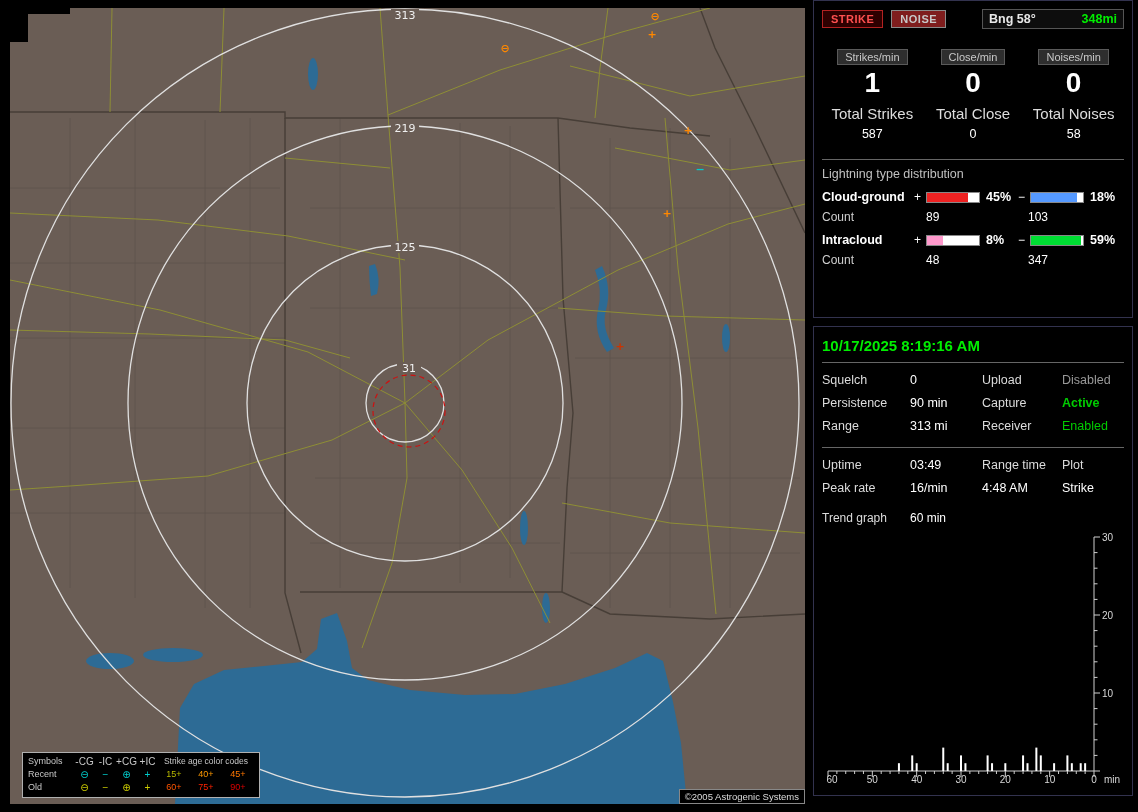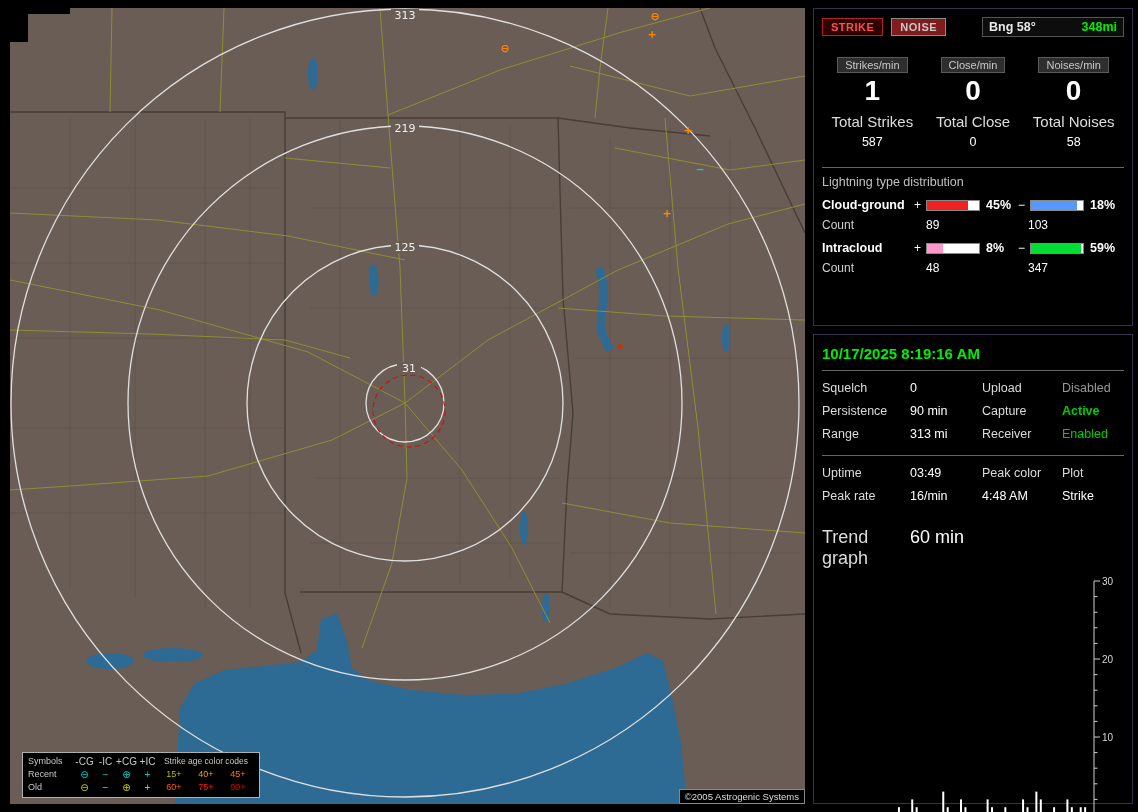--- a/index.html
+++ b/index.html
@@ -13,21 +13,21 @@
   .legend { position:absolute; left:12px; bottom:6px; background:#000; border:1px solid #b0b0b0;
             padding:2px 5px 3px 5px; font-size:9px; color:#c8c8c8; }
   .lg-row { display:grid; grid-template-columns:46px 21px 21px 21px 21px 32px 32px 32px; line-height:13px; }
   .lg-sym { text-align:center; font-size:10px; }
   .lg-age { text-align:center; }
   .lg-age-head { grid-column:6 / span 3; text-align:center; font-size:8.5px; }
   .copyright { position:absolute; right:0; bottom:0; background:#000; border:1px solid #888;
                color:#ddd; font-size:9.5px; padding:1px 5px; }
 
   
-  .panel { position:absolute; left:813px; top:8px; width:320px; height:796px; font-size:12px; }
+  .panel { position:absolute; left:813px; top:0; width:320px; height:796px; font-size:12px; }
   .box { position:absolute; left:0; width:320px; background:#000; border:1px solid #32324e; padding:8px; }
   .box-top { top:0; height:318px; }
   .box-bottom { top:326px; height:470px; }
 
   .hdr-row { display:flex; align-items:center; gap:8px; }
   .btn { font-size:11px; font-weight:bold; padding:2px 8px; cursor:pointer;
          font-family:inherit; letter-spacing:0.5px; }
   .btn-strike { background:#2e0000; border:1px solid #b22222; color:#ff5050; }
   .btn-noise  { background:#7f1d1d; border:1px solid #8a8a8a; color:#c8c8c8; }
   .bng { margin-left:auto; width:142px; background:#0d0d0d; border:1px solid #555;
@@ -52,21 +52,21 @@
   .count-row { display:grid; grid-template-columns:104px 102px 1fr; margin-top:6px; }
   .count-label { color:#cfcfcf; }
   .count-val { color:#fff; }
 
   .timestamp { font-size:15px; font-weight:bold; margin-top:2px; }
   .divider2 { border:none; border-top:1px solid #666; margin-top:8px; }
   .kv-grid { display:grid; grid-template-columns:88px 72px 80px 1fr; row-gap:9px;
              font-size:12.5px; margin-top:10px; }
   .lbl { color:#dcdcdc; }
   .val { color:#fff; }
-  .trend-row { display:grid; grid-template-columns:88px 1fr; margin-top:24px; font-size:18px; }
+  .trend-row { display:grid; grid-template-columns:88px 1fr; margin-top:16px; font-size:12px; }
   .trend-chart { display:block; margin-left:auto; margin-top:8px; }
 </style>
 </head>
 <body>
 
 <div class="map">
   <svg viewBox="0 0 795 796" width="795" height="796" font-family="DejaVu Sans, sans-serif">
     <rect width="795" height="796" fill="#6a5d55"></rect>
 
     <g stroke="#5e544c" stroke-width="0.8" fill="none">
@@ -280,21 +280,21 @@
       <span class="val">313 mi</span>
       <span class="lbl">Receiver</span>
       <span class="val" style="color: rgb(0, 204, 0);">Enabled</span>
     </div>
 
     <hr class="divider2" style="margin-top:14px;">
 
     <div class="kv-grid">
       <span class="lbl">Uptime</span>
       <span class="val">03:49</span>
-      <span class="lbl">Peak color</span>
+      <span class="lbl">Range time</span>
       <span class="lbl">Plot</span>
 
       <span class="lbl">Peak rate</span>
       <span class="val">16/min</span>
       <span class="val">4:48 AM</span>
       <span class="val">Strike</span>
     </div>
 
     <div class="trend-row">
       <span class="lbl">Trend graph</span>

